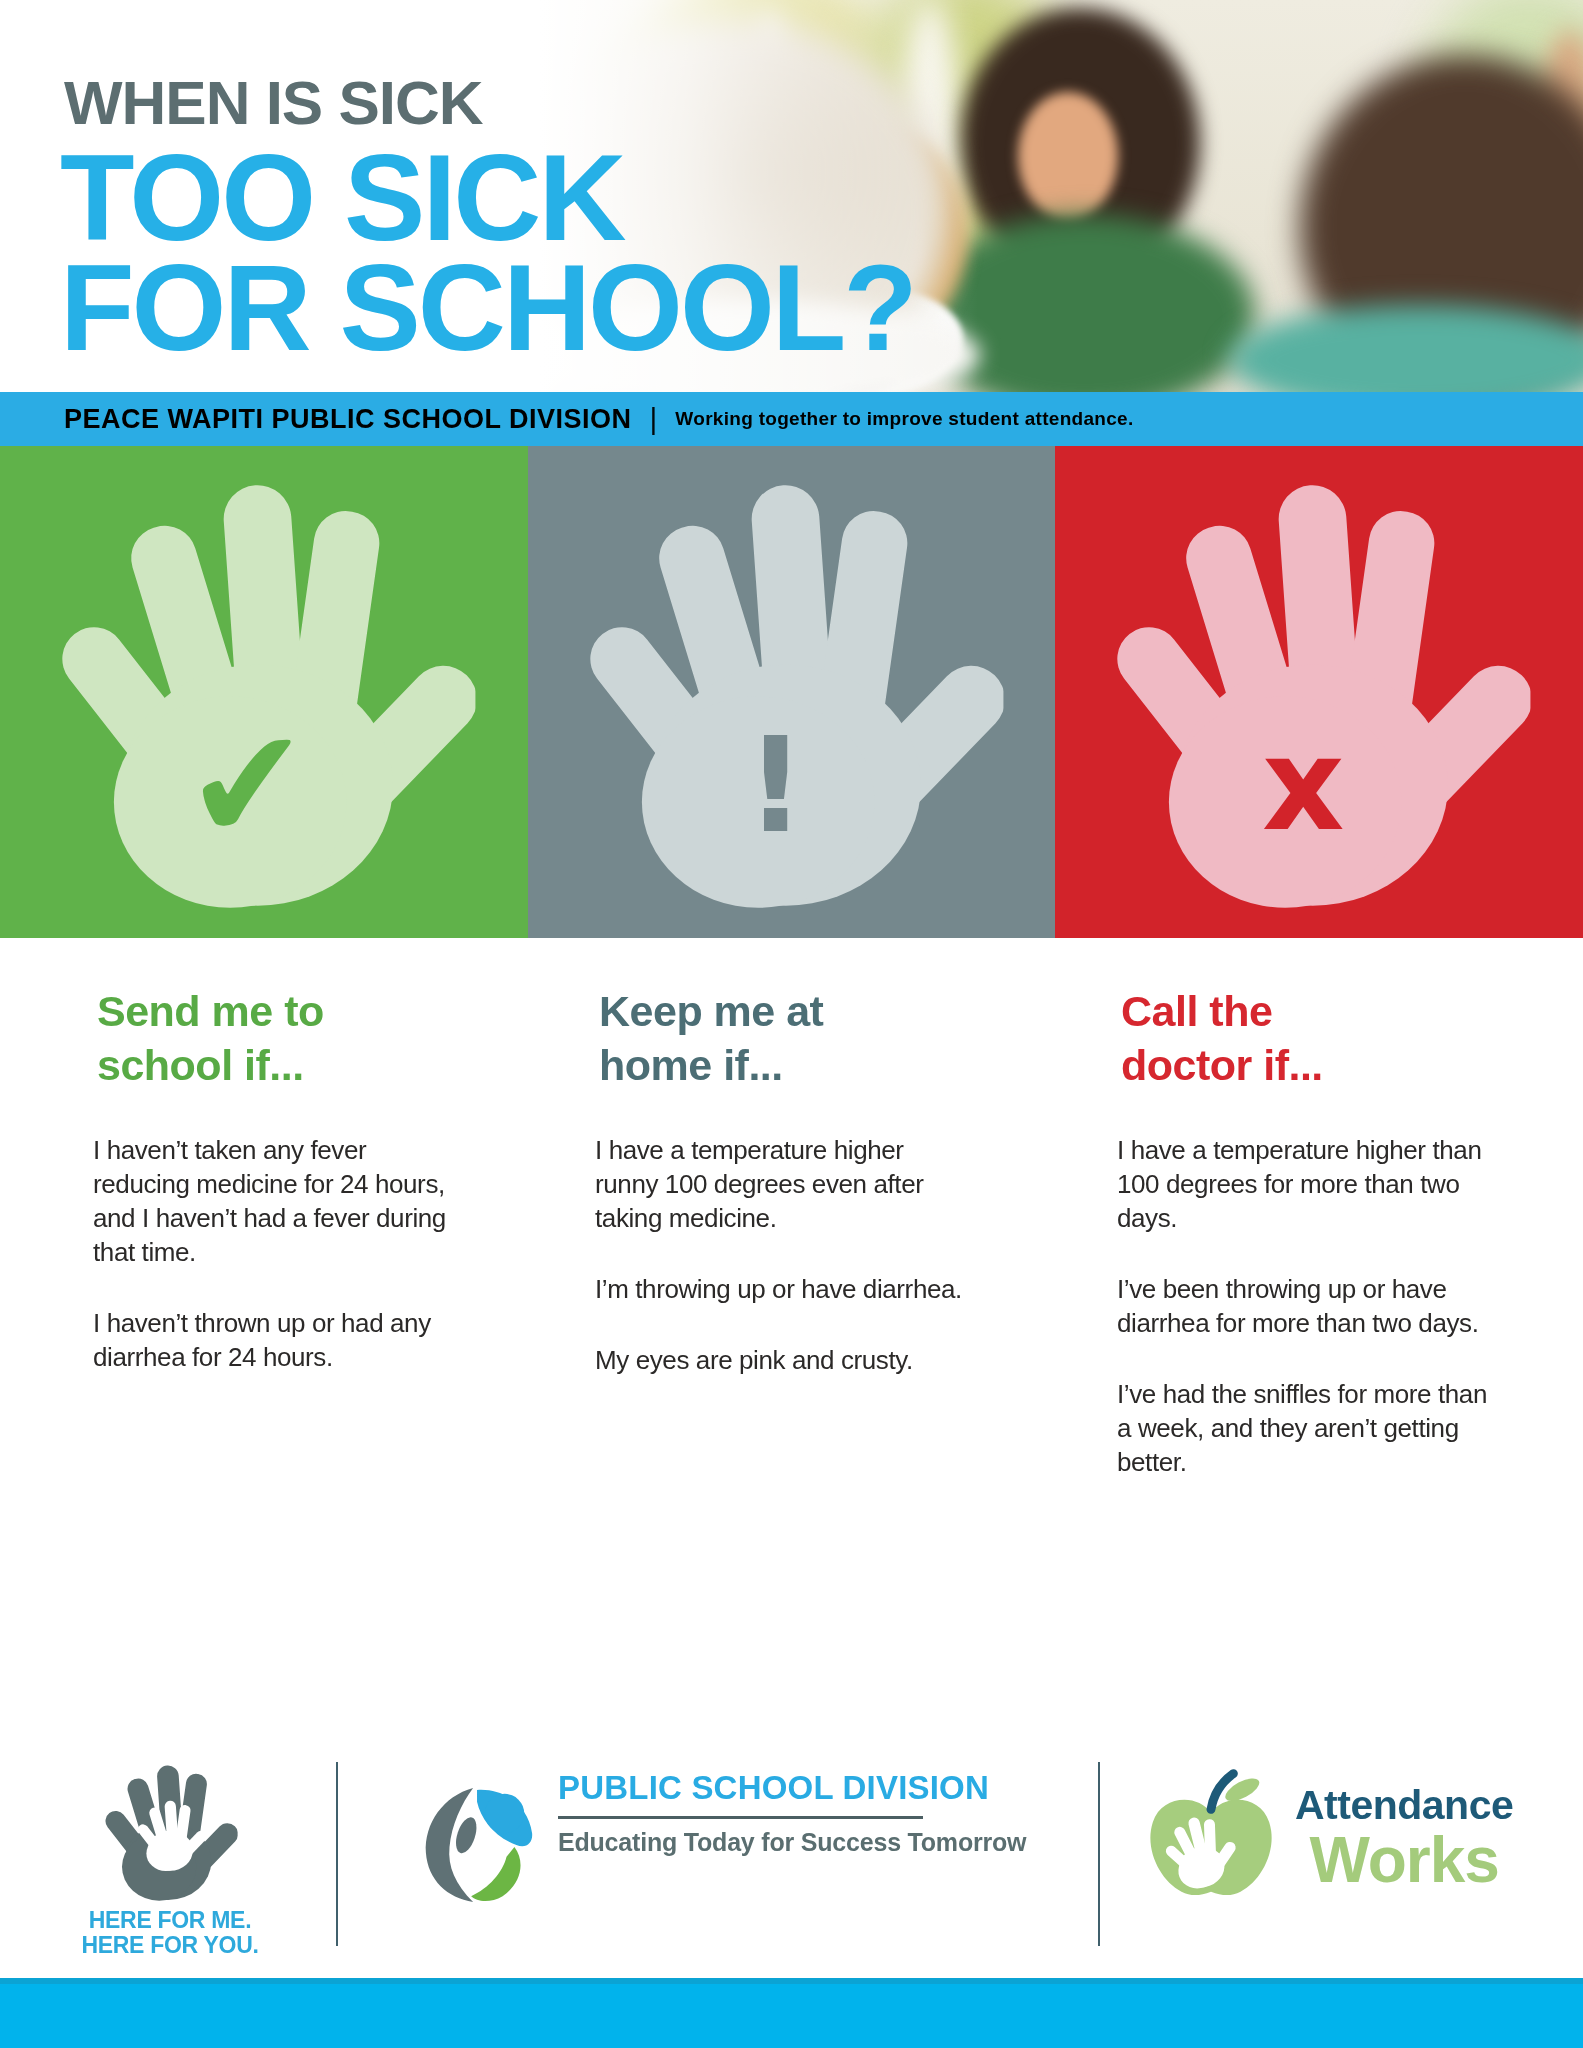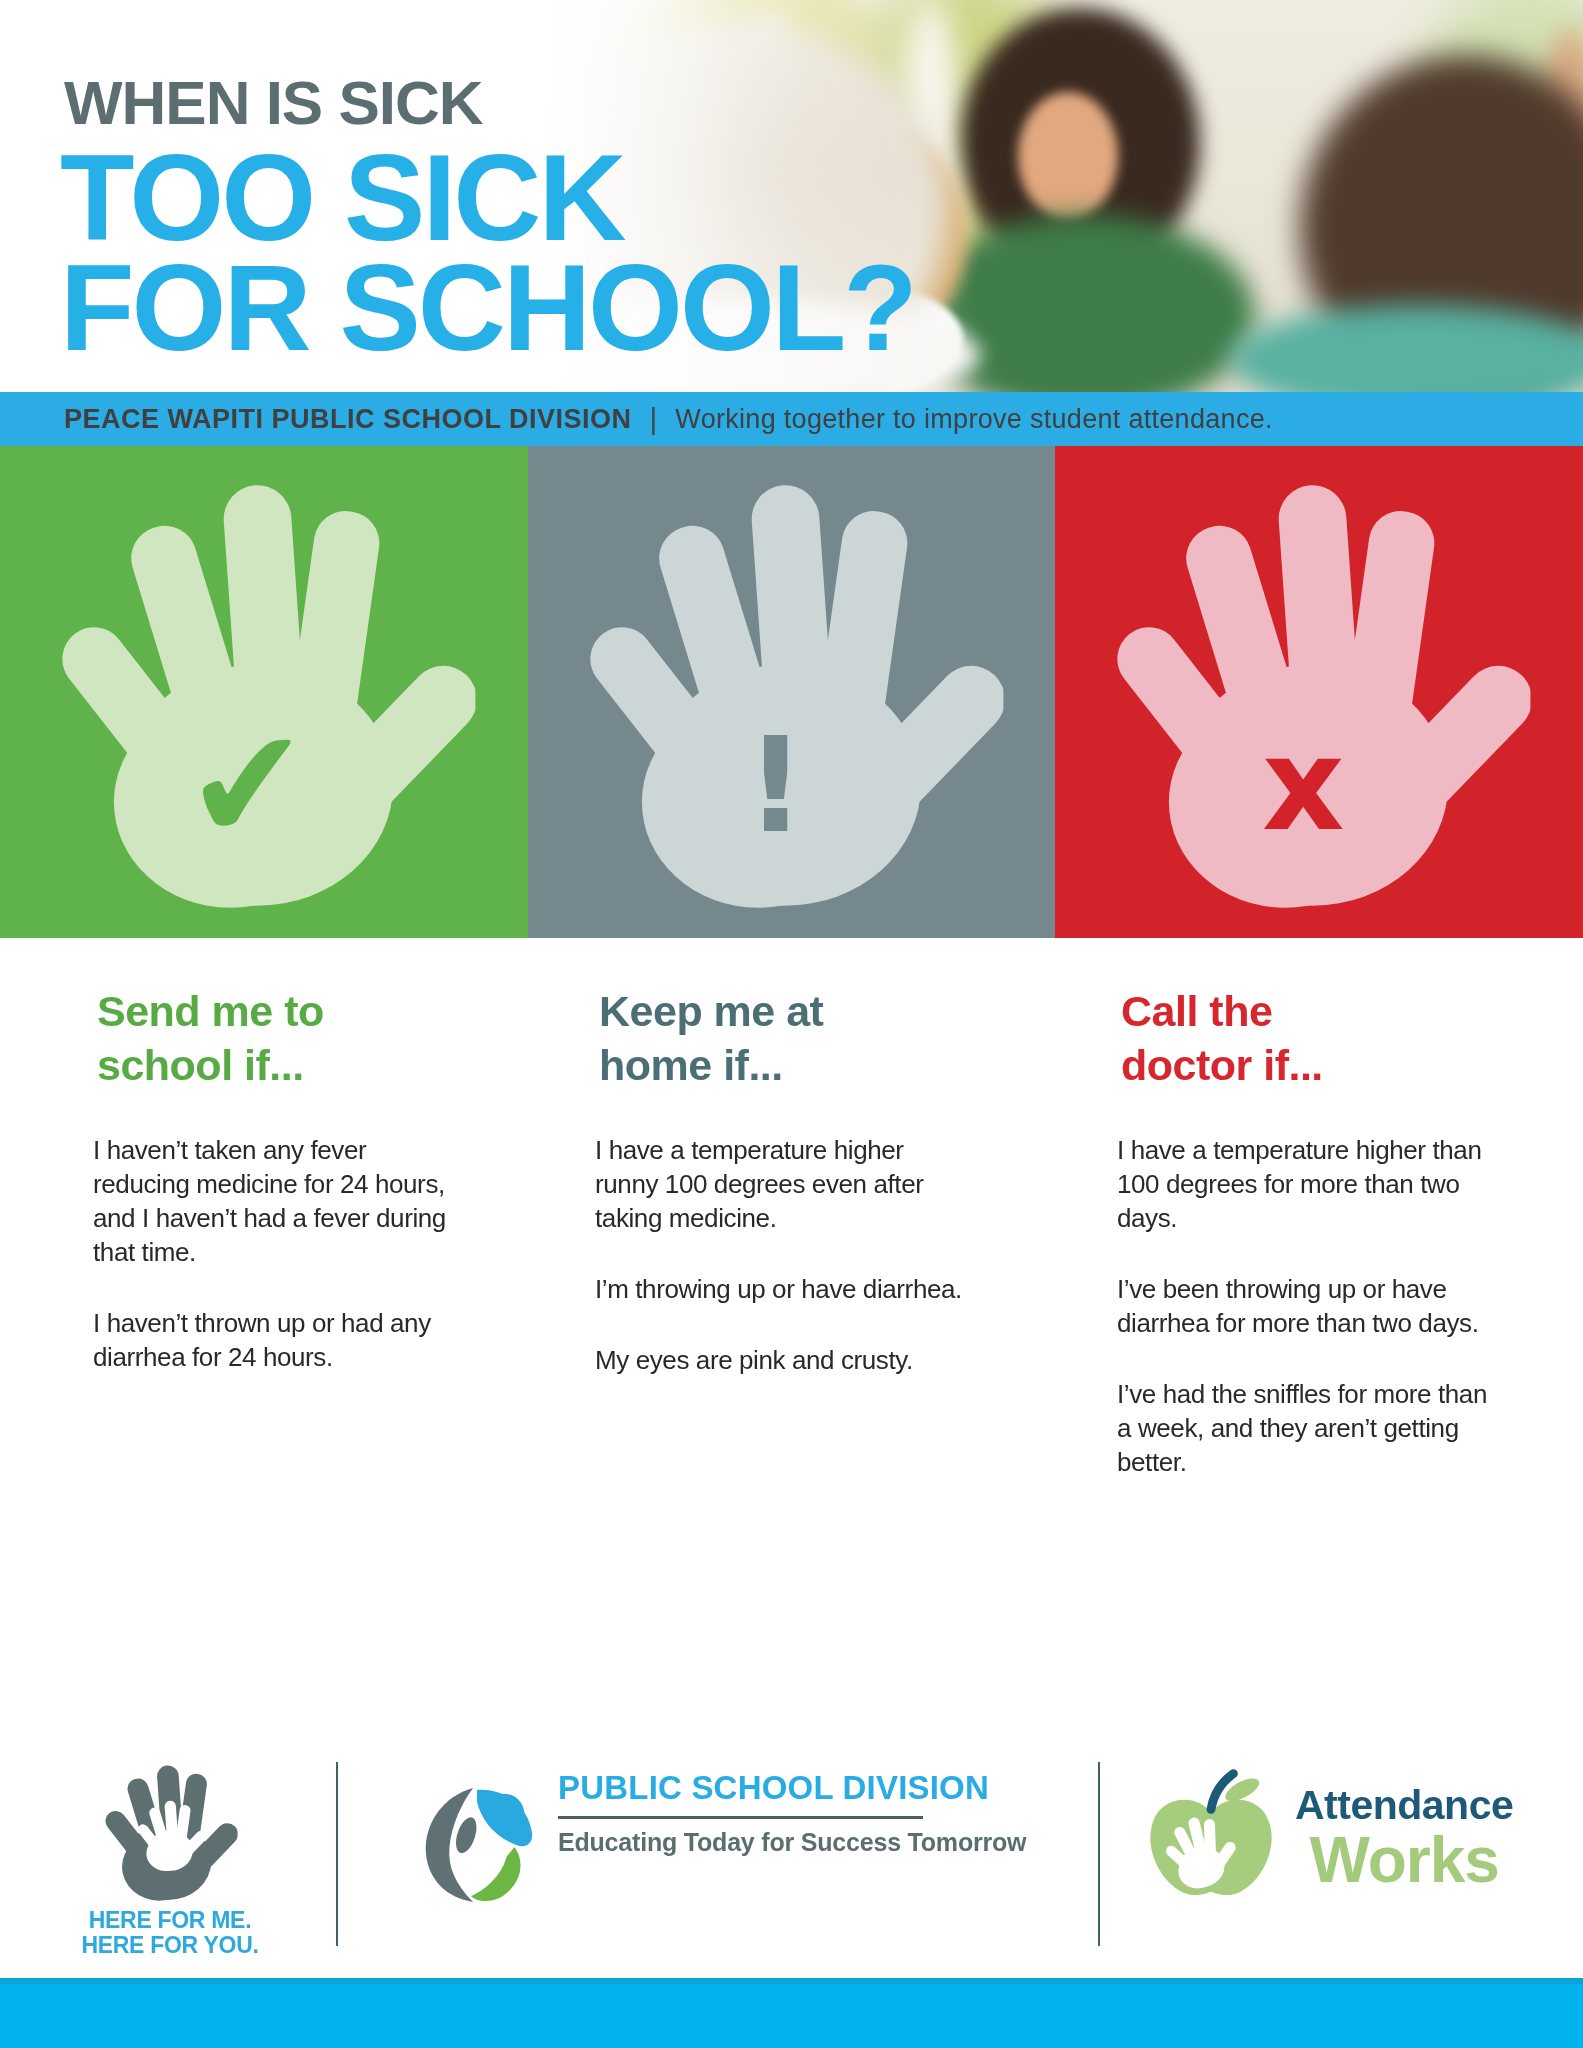--- a/index.html
+++ b/index.html
@@ -35,24 +35,24 @@
   .photo::after{content:"";position:absolute;inset:0;
       background:linear-gradient(90deg,#ffffff 0%,rgba(255,255,255,.75) 14%,rgba(255,255,255,0) 42%);}
 
   
   .title{position:absolute;left:60px;top:72px;z-index:5;}
   .t1{font-size:62px;font-weight:800;color:#5c6e71;letter-spacing:-1px;margin:0 0 10px 4px;line-height:1;}
   .t2,.t3{font-size:122px;font-weight:800;color:#26b0e7;letter-spacing:-3px;line-height:0.9;margin:0;}
 
   
   .banner{position:absolute;left:0;top:392px;width:1583px;height:54px;background:#2bace4;z-index:6;
-          display:flex;align-items:center;padding-left:64px;color:#404040;}
+          display:flex;align-items:center;padding-left:64px;color:#000000;}
   .banner .b-org{font-size:27px;font-weight:700;letter-spacing:.5px;}
   .banner .b-sep{font-size:30px;font-weight:300;margin:0 18px;opacity:.95;}
-  .banner .b-tag{font-size:27px;font-weight:400;letter-spacing:.3px;}
+  .banner .b-tag{font-size:19px;font-weight:700;letter-spacing:.3px;}
 
   
   .panels{position:absolute;left:0;top:446px;width:1583px;height:492px;display:flex;}
   .panel{position:relative;flex:1 1 0;height:100%;}
   .panel-green{background:#60b24a;}
   .panel-gray{background:#75888d;}
   .panel-red{background:#d2232a;}
   .hand-svg{position:absolute;left:50%;top:22px;transform:translateX(-50%);width:425px;height:444px;}
   .panel-green .hand-svg{fill:#cfe6c1;}
   .panel-gray .hand-svg{fill:#ccd6d7;}

